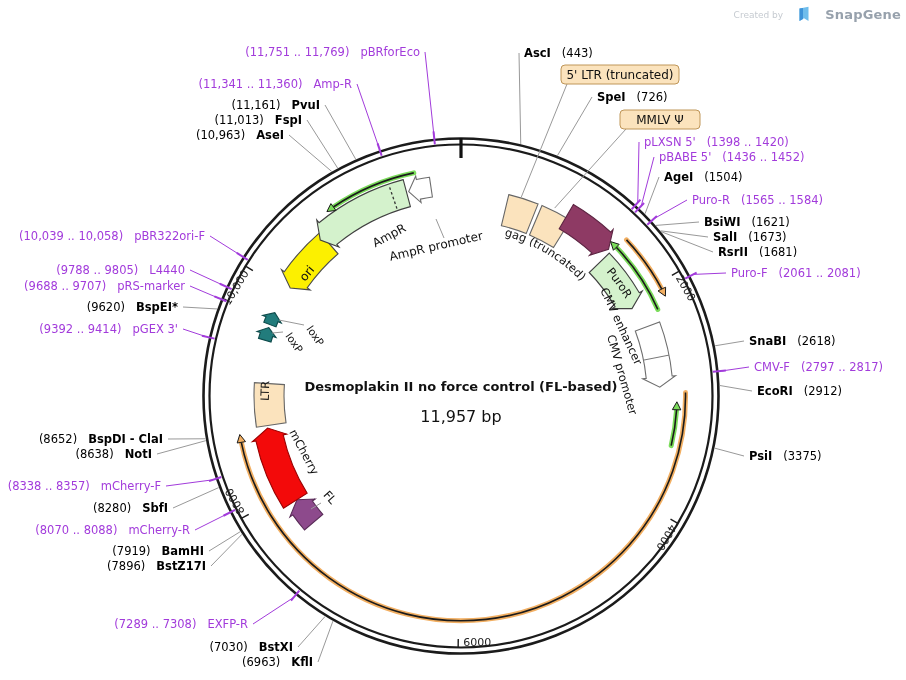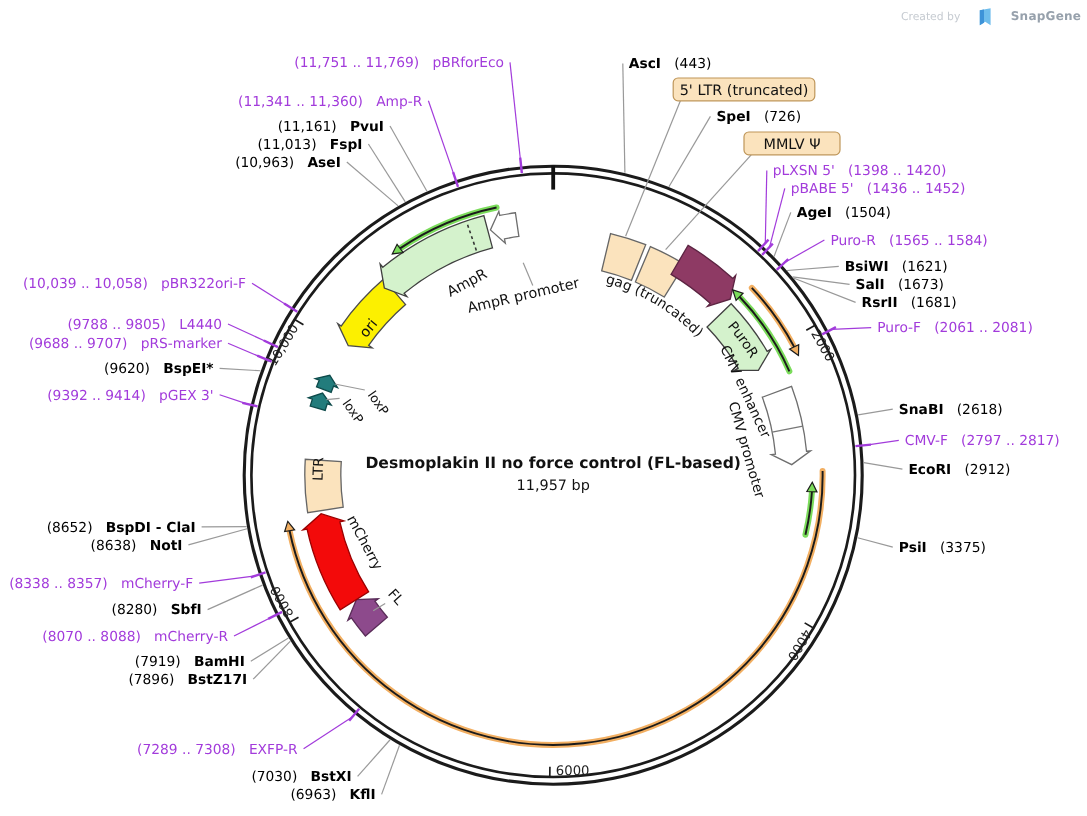--- a/index.html
+++ b/index.html
@@ -2,24 +2,24 @@
 <html><head>
 <meta charset="utf-8">
 <style>
   html,body{margin:0;padding:0;background:#ffffff}
   .canvas{position:relative;width:906px;height:680px;background:#ffffff;
           font-family:"DejaVu Sans","Liberation Sans",sans-serif;overflow:hidden}
   #map-svg{position:absolute;left:0;top:0}
   #map-svg text{font-family:"DejaVu Sans","Liberation Sans",sans-serif}
   .title-block{position:absolute;left:261px;top:379px;width:400px;text-align:center;pointer-events:none}
   .ptitle{font-size:13px;font-weight:bold;color:#111}
-  .plen{font-size:12px;color:#111;margin-top:3px}
+  .plen{font-size:16px;color:#111;margin-top:13px}
   .watermark{position:absolute;top:6px;right:5px;display:flex;align-items:center;gap:15px}
   .wm-created{font-size:9px;color:#c6cbd1}
-  .wm-brand{font-size:10px;color:#97a1ac;font-weight:600;letter-spacing:.2px}
+  .wm-brand{font-size:13px;color:#97a1ac;font-weight:600;letter-spacing:.2px}
 </style>
 </head>
 <body>
 
 <div class="canvas">
   <svg id="map-svg" width="906" height="680">
       <circle cx="461" cy="396" r="257.5" fill="none" stroke="#1b1b1b" stroke-width="2.6"></circle>
       <circle cx="461" cy="396" r="251.5" fill="none" stroke="#1b1b1b" stroke-width="2.2"></circle>
       <path d="M 508.8 194.6 A 207 207 0 0 1 538.1 203.9 L 526.2 233.6 A 175 175 0 0 0 501.4 225.7 Z" fill="#FBE3BD" stroke="#666666" stroke-width="1.1"></path>
       <path d="M 542.0 205.5 A 207 207 0 0 1 570.4 220.3 L 553.5 247.5 A 175 175 0 0 0 529.5 235.0 Z" fill="#FBE3BD" stroke="#666666" stroke-width="1.1"></path>

